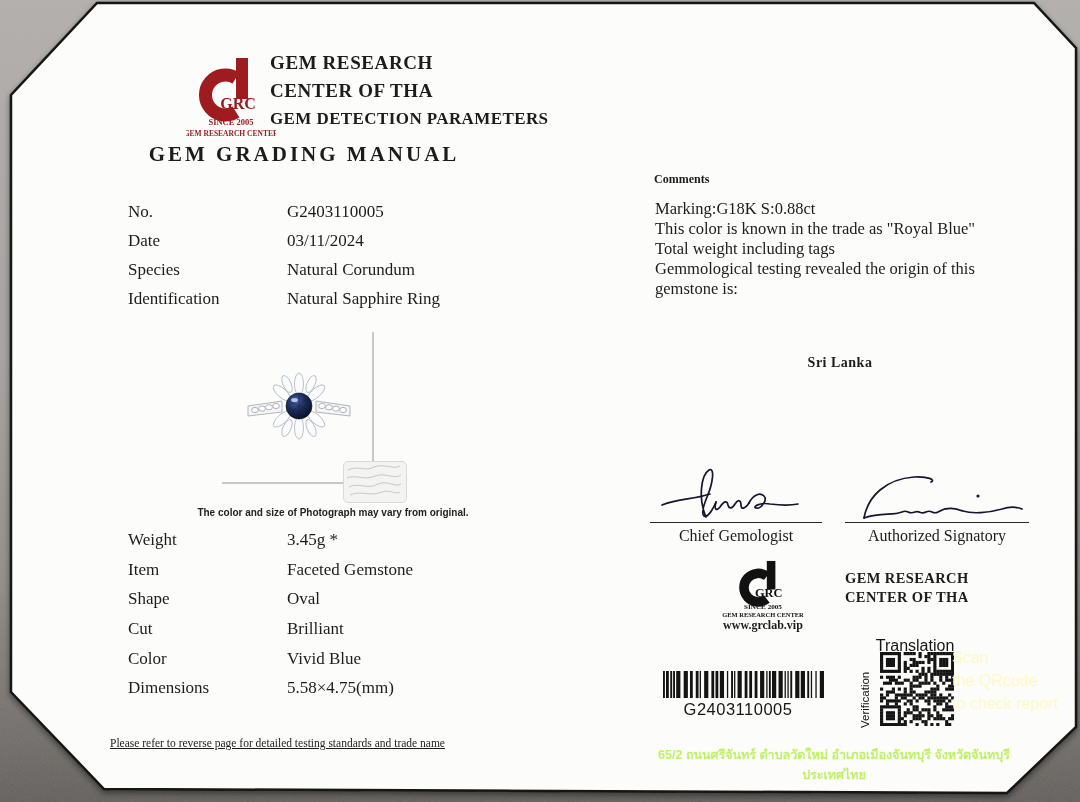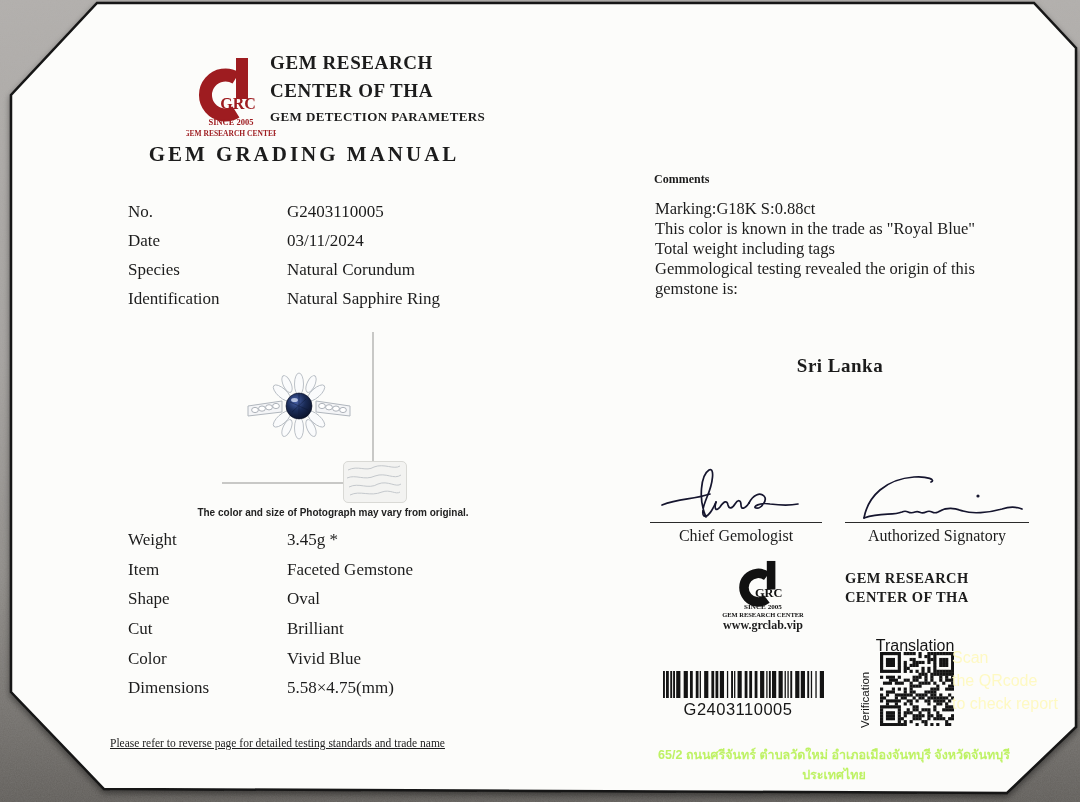--- a/index.html
+++ b/index.html
@@ -6,41 +6,41 @@
   #stage{position:relative;width:1080px;height:802px;overflow:hidden;
          font-family:"Liberation Serif","DejaVu Serif",serif;color:#1c1c1c;}
   #base-svg{position:absolute;left:0;top:0;}
   .abs{position:absolute;}
   .sans{font-family:"Liberation Sans","DejaVu Sans",sans-serif;}
 
   
   #grc-logo{left:186px;top:56px;}
   #org-line1{left:270px;top:52px;font-size:19px;font-weight:600;letter-spacing:.6px;}
   #org-line2{left:270px;top:80px;font-size:19px;font-weight:600;letter-spacing:.6px;}
-  #org-dept{left:270px;top:109px;font-size:13px;font-weight:700;letter-spacing:.4px;}
+  #org-dept{left:270px;top:109px;font-size:17px;font-weight:700;letter-spacing:.4px;}
   #page-title{left:84px;top:142px;width:440px;text-align:center;font-size:21px;font-weight:700;letter-spacing:3px;}
 
   
   .frow{left:0;width:540px;height:22px;font-size:17px;}
   .frow .lab{position:absolute;left:128px;font-weight:400;}
   .frow .val{position:absolute;left:287px;}
 
   
   #ring-photo{left:246px;top:366px;}
   #tag-string-v{left:372px;top:332px;width:1.5px;height:131px;background:#c8c8c6;}
   #tag-string-h{left:222px;top:482px;width:122px;height:1.5px;background:#c8c8c6;}
   #hang-tag{left:343px;top:461px;width:62px;height:40px;background:#f3f3f1;border:1px solid #d9d9d5;border-radius:5px;}
   #photo-caption{left:182px;top:507px;width:302px;text-align:center;font-size:10px;font-weight:700;color:#232323;}
 
   #reverse-note{left:110px;top:737px;width:440px;text-align:left;font-size:11.5px;text-decoration:underline;}
 
   
   #comments-heading{left:654px;top:172px;font-size:12px;font-weight:700;}
   #comment-lines{left:655px;top:199px;width:370px;font-size:16.5px;line-height:20px;}
-  #origin-value{left:655px;top:355px;width:370px;text-align:center;font-size:19px;font-weight:700;letter-spacing:.5px;}
+  #origin-value{left:655px;top:355px;width:370px;text-align:center;font-size:14px;font-weight:700;letter-spacing:.5px;}
 
   .sig-line{height:0;border-top:1.5px solid #2a2a2a;}
   #sig1-line{left:650px;top:522px;width:172px;}
   #sig2-line{left:845px;top:522px;width:184px;}
   #sig1-scribble{left:658px;top:467px;}
   #sig2-scribble{left:856px;top:472px;}
   #sig1-label{left:650px;top:527px;width:172px;text-align:center;font-size:16px;}
   #sig2-label{left:845px;top:527px;width:184px;text-align:center;font-size:16px;}
 
   

